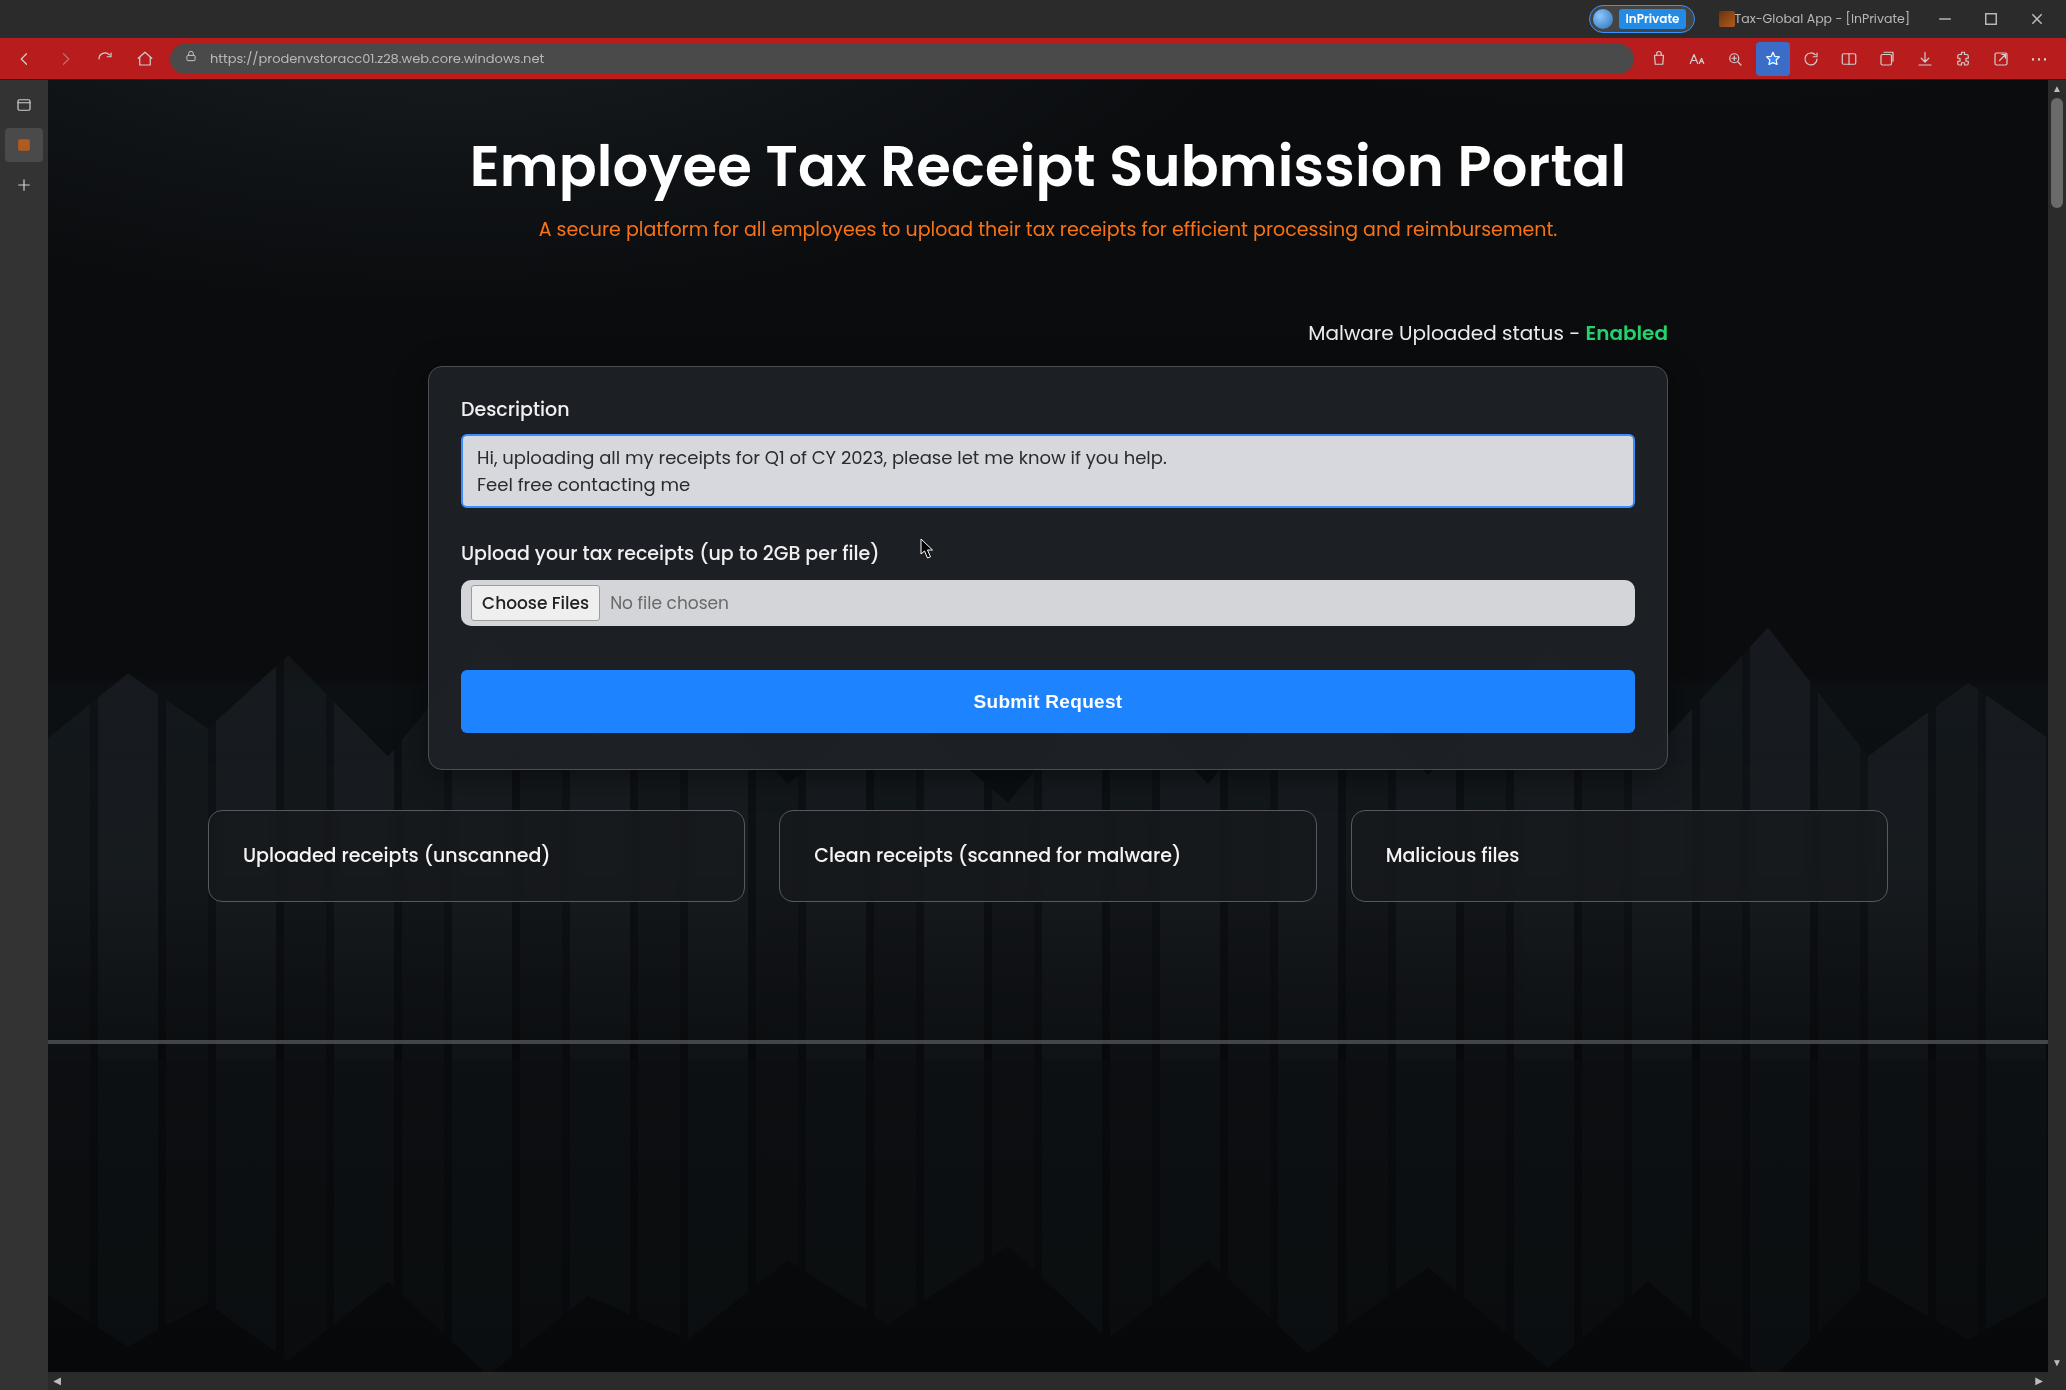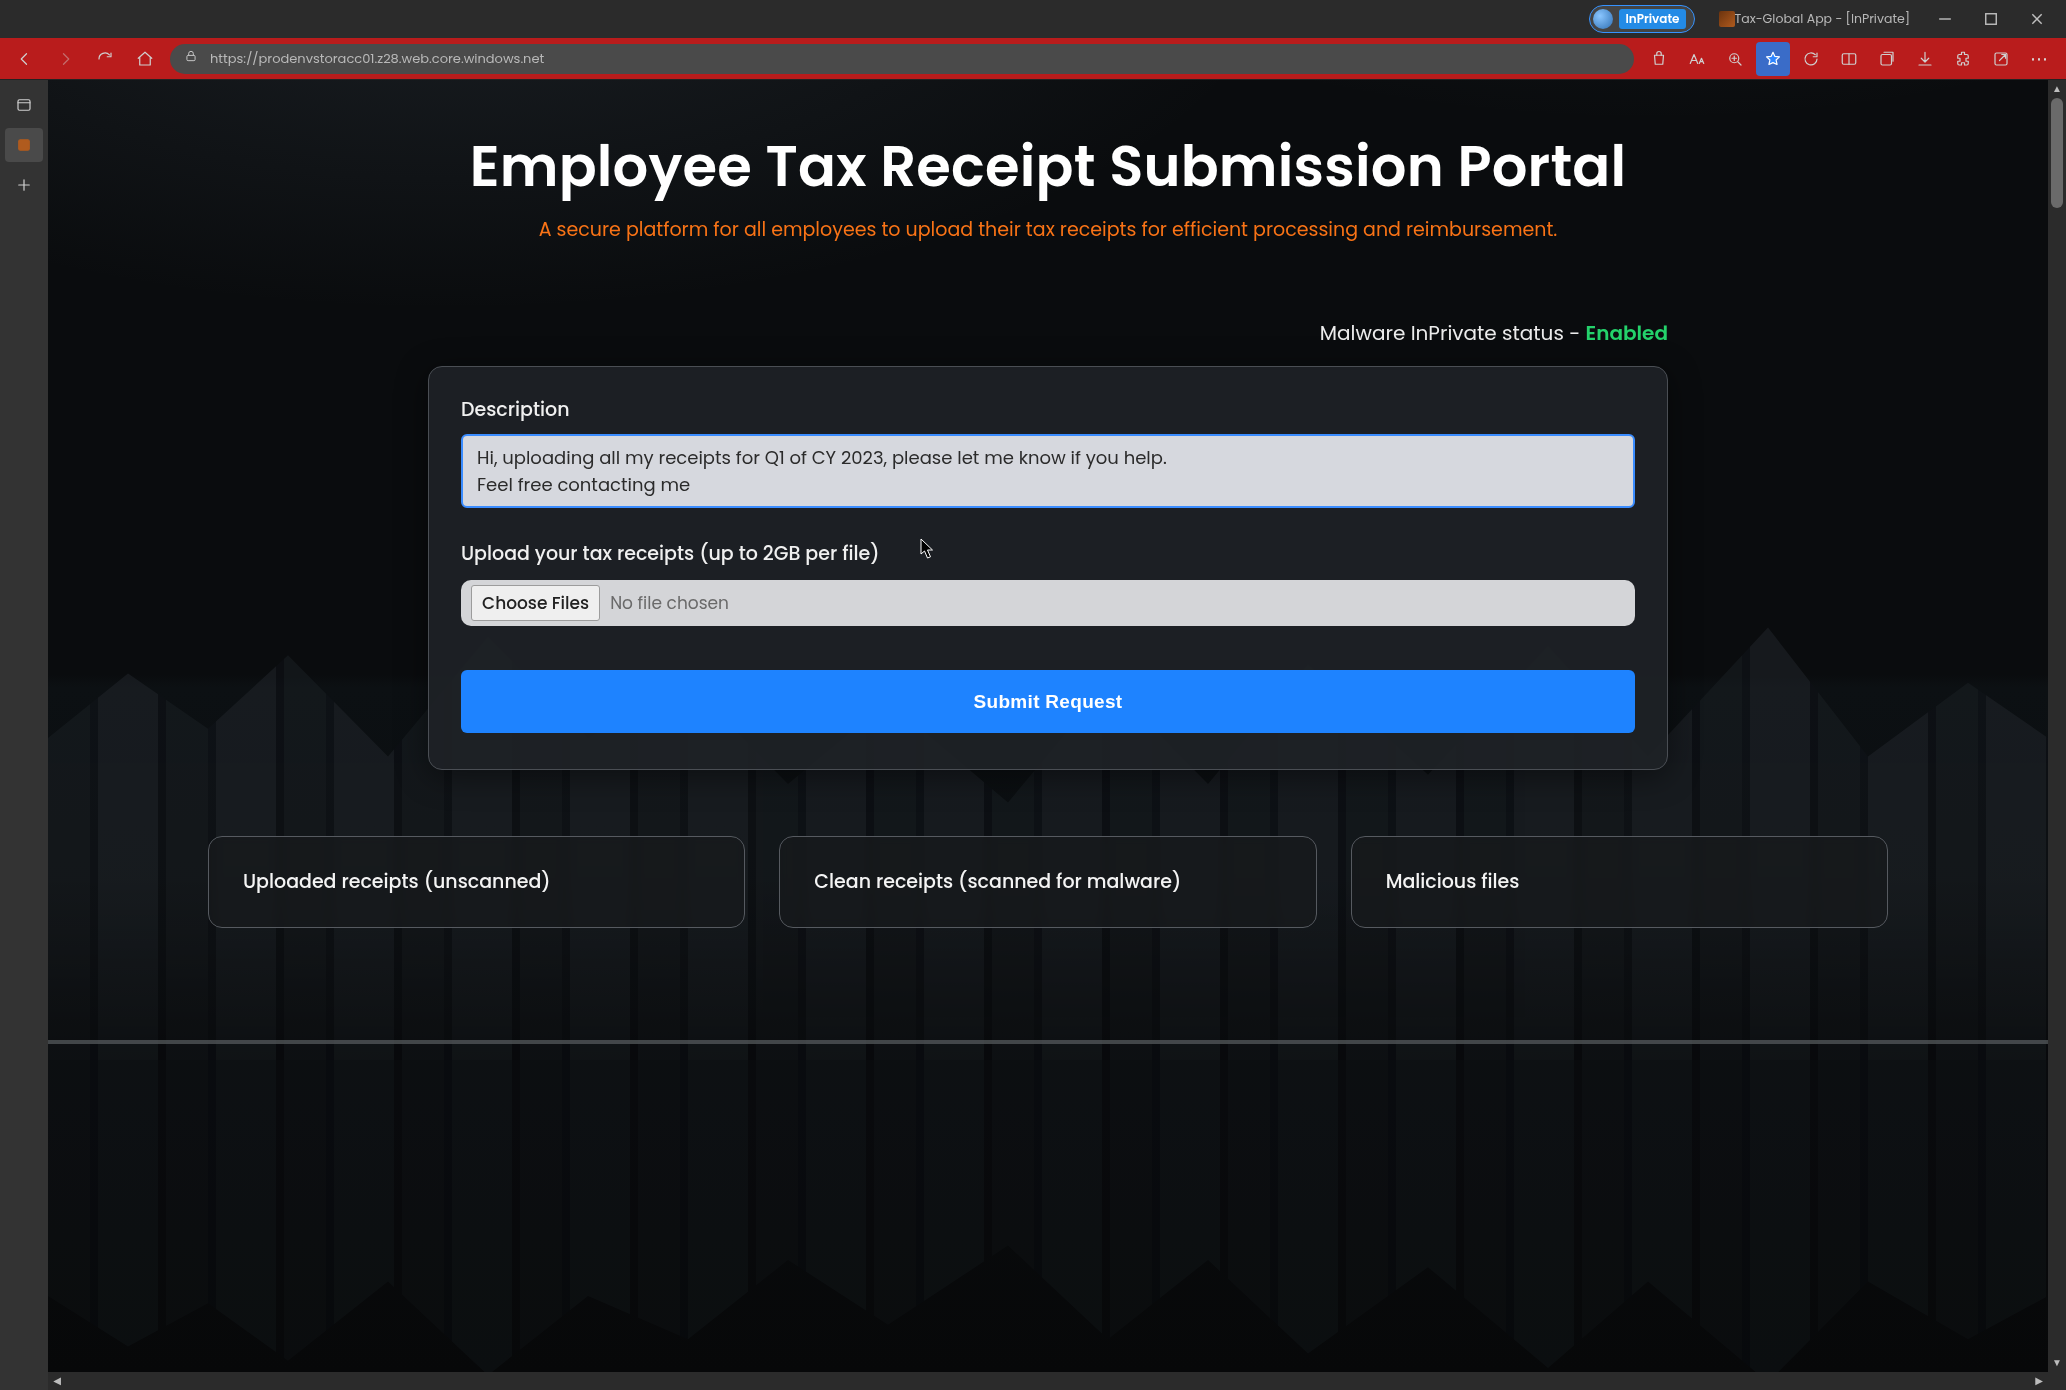--- a/index.html
+++ b/index.html
@@ -104,21 +104,21 @@
 
   .form-card{width:1240px;margin-top:18px;background:var(--card-bg);border:1px solid var(--card-border);border-radius:14px;padding:28px 32px 36px 32px;box-shadow:0 6px 32px rgba(0,0,0,0.45)}
   .f-label{font-size:19px;font-weight:500;color:#f0f0f0;margin-bottom:10px;display:block}
   .f-textarea{width:100%;border-radius:6px;border:2px solid #3a8cff;background:var(--input-bg);color:#2b2b2b;font-size:18px;font-family:inherit;resize:none;padding:8px 14px;line-height:1.5;min-height:60px;outline:none}
   .f-upload-wrap{margin-top:24px}
   .f-file{margin-top:12px;height:46px;border-radius:10px;background:var(--input-bg2);display:flex;align-items:center;padding:0 10px;gap:10px}
   .f-file .choose{background:#efefef;border:1px solid #9c9c9c;color:#222;font-size:17px;font-weight:500;padding:4px 10px;border-radius:3px}
   .f-file .nofile{color:#6a6a6a;font-size:17px}
   .submit-btn{margin-top:44px;width:100%;height:63px;background:var(--blue);border:none;border-radius:6px;color:#fff;font-size:19px;font-weight:600;letter-spacing:0.3px}
 
-  .panels{width:1680px;margin-top:66px;display:flex;gap:34px;justify-content:space-between}
+  .panels{width:1680px;margin-top:40px;display:flex;gap:34px;justify-content:space-between}
   .panel{flex:1;background:var(--panel-bg);border:1px solid var(--panel-border);border-radius:14px;padding:30px 34px;min-height:92px;backdrop-filter:blur(4px)}
   .panel h3{margin:0;font-size:19px;font-weight:500;color:#f4f4f4}
 
   .cursor{position:absolute;width:14px;height:22px;pointer-events:none}
   .cursor svg{width:14px;height:22px;fill:#000;stroke:#fff;stroke-width:1}
 </style>
 </head>
 <body>
 
 <div class="titlebar">
@@ -275,21 +275,21 @@
       </div>
 
       <div class="page">
         <div class="header">
           <h1 class="title">Employee Tax Receipt Submission Portal</h1>
           <p class="subtitle">A secure platform for all employees to upload their tax receipts for efficient processing and reimbursement.</p>
         </div>
 
         <div class="status-row">
           <div class="status-text">
-            <span>Malware InPrivate status - </span><span class="val">Enabled</span>
+            <span>Malware Uploaded status - </span><span class="val">Enabled</span>
           </div>
         </div>
 
         <div class="form-card">
           <label class="f-label">Description</label>
           <textarea class="f-textarea" rows="2" style="">Hi, uploading all my receipts for Q1 of CY 2023, please let me know if you help.
 Feel free contacting me</textarea>
 
           <div class="f-upload-wrap">
             <label class="f-label">Upload your tax receipts (up to 2GB per file)</label>

